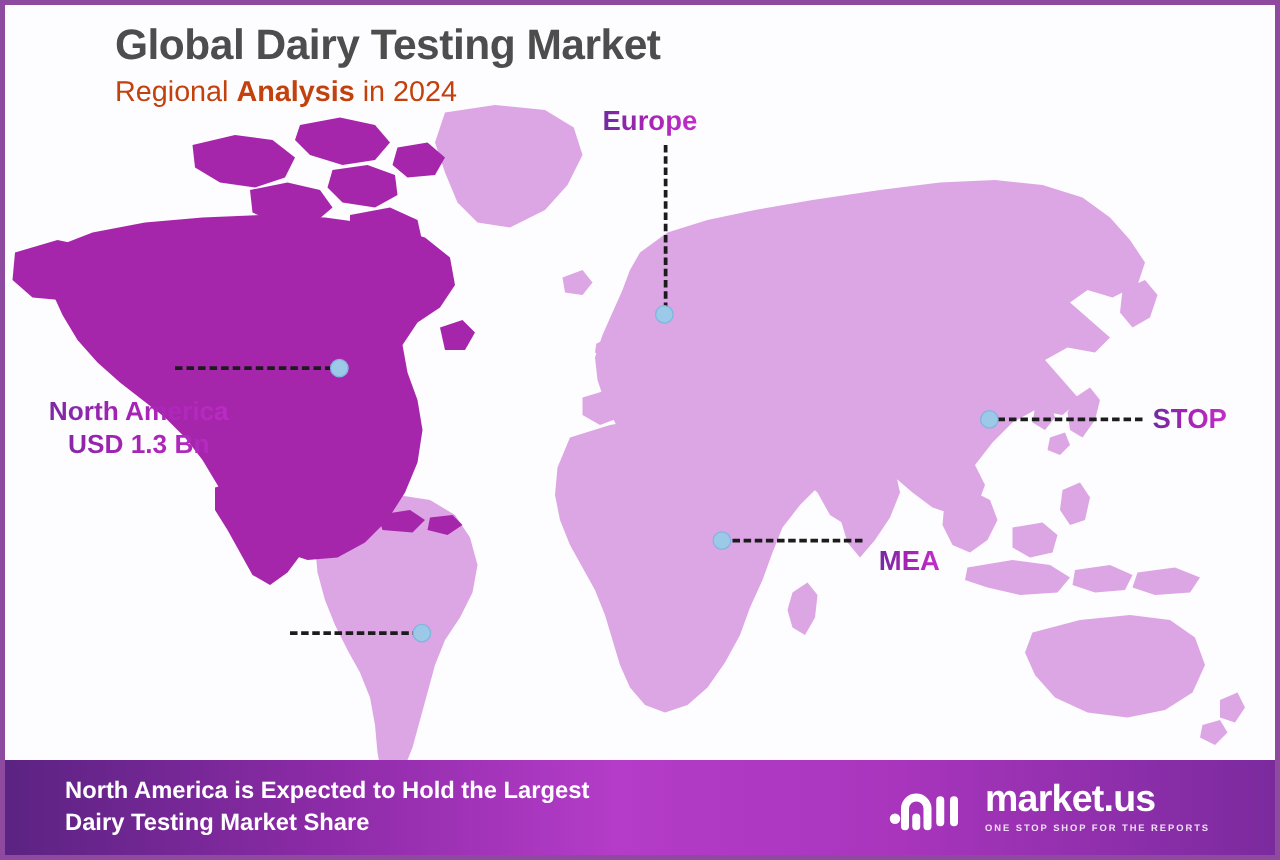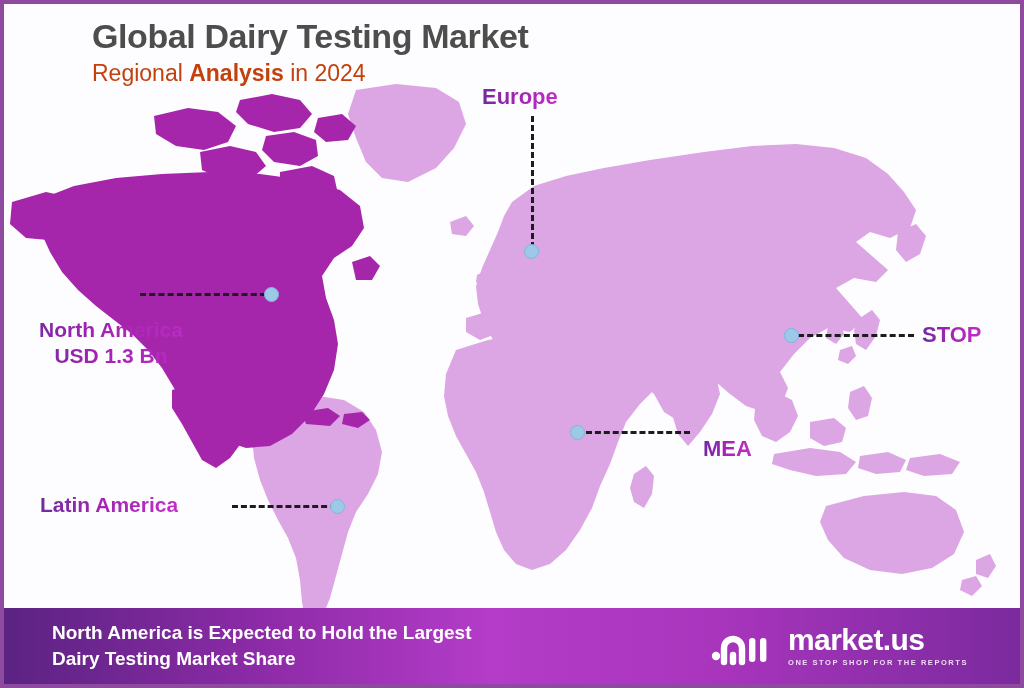--- a/index.html
+++ b/index.html
@@ -59,21 +59,21 @@
   
   #footer{
     position:absolute;left:0;bottom:0;width:1016px;height:76px;
     background:linear-gradient(90deg,#5b2382 0%,#8e2ba8 26%,#b43cc8 48%,#a935bd 70%,#7b2a9e 100%);
     display:flex;align-items:center;justify-content:space-between;
     box-sizing:border-box;padding:0 24px 0 48px;
   }
   #footer-text{
     color:#ffffff;font-size:19px;font-weight:bold;line-height:1.35;
   }
-  #logo{display:flex;align-items:center;gap:11px;padding-right:28px;}
+  #logo{display:flex;align-items:flex-start;gap:11px;padding-right:28px;}
   #logo-mark{flex:0 0 auto;}
   #logo-words{display:flex;flex-direction:column;align-items:flex-start;}
   #logo-name{
     color:#ffffff;font-size:30px;font-weight:bold;letter-spacing:-0.6px;
     line-height:1;
   }
   #logo-tag{
     color:#f0dcf5;font-size:7.5px;font-weight:bold;letter-spacing:1.55px;
     margin-top:3px;white-space:nowrap;
   }
@@ -193,23 +193,20 @@
   </div>
 
   <div class="region-label" style="left:918px;top:317px;font-size:22px;">
     <span>STOP</span>
   </div>
 
   <div class="region-label" style="left:699px;top:431px;font-size:22px;">
     <span>MEA</span>
   </div>
 
-  <div class="region-label" style="left:36px;top:488px;font-size:21px;">
-    <span>Latin America</span>
-  </div>
 
   <div id="footer">
     <div id="footer-text">
       <div>North America is Expected to Hold the Largest</div>
       <div>Dairy Testing Market Share</div>
     </div>
 
     <div id="logo">
       <svg id="logo-mark" width="66" height="40" viewBox="0 0 66 40">
         <circle cx="5" cy="30" r="4.2" fill="#ffffff"></circle>

